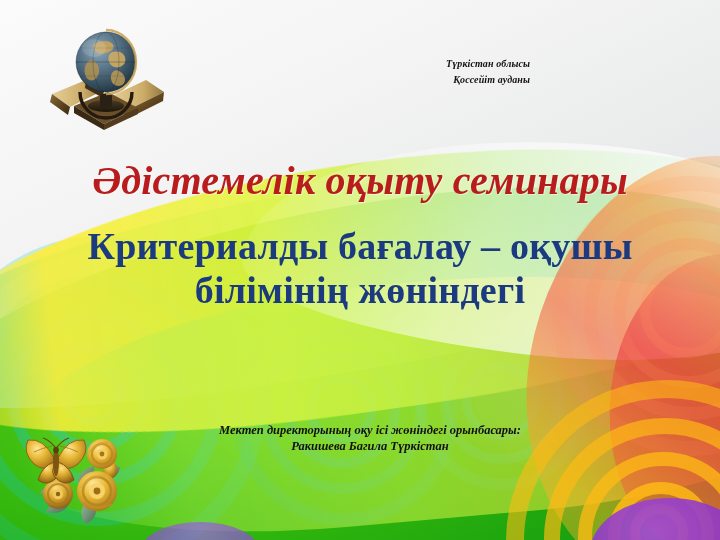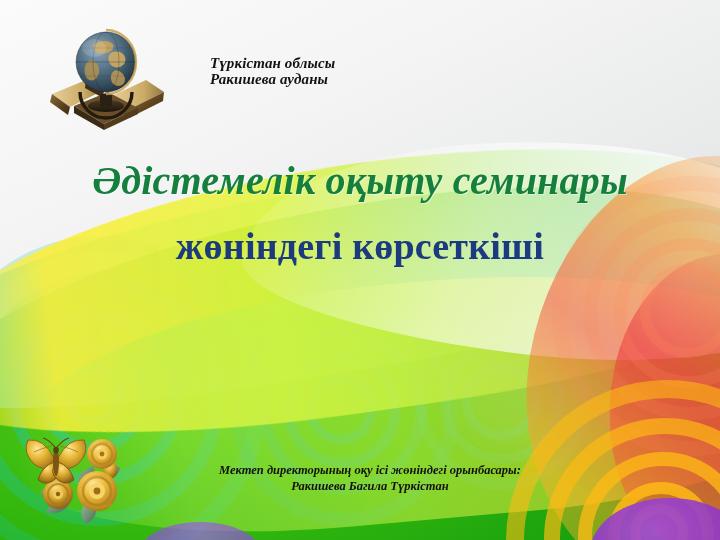--- a/index.html
+++ b/index.html
@@ -190,42 +190,42 @@
     position: absolute;
     left: 46px; top: 8px;
     width: 120px; height: 122px;
   }
 
   
   .header-block {
     position: absolute;
     left: 210px; top: 56px;
     width: 320px;
-    text-align: left;
+    text-align: right;
     font-family: "Liberation Serif", serif;
     font-style: italic;
     font-weight: bold;
-    font-size: 15px;
+    font-size: 10px;
     line-height: 15.5px;
     color: #14110f;
     letter-spacing: .1px;
   }
   .header-block div { white-space: nowrap; }
 
   .title-red {
     position: absolute;
     left: 0; top: 158px;
     width: 720px;
     text-align: center;
     font-family: "Liberation Serif", serif;
     font-style: italic;
     font-weight: bold;
     font-size: 40px;
     line-height: 46px;
-    color: #15803d;
+    color: #b91c1c;
     text-shadow: 1px 1px 0 rgba(255,255,255,.45);
     letter-spacing: .2px;
   }
 
   .title-blue {
     position: absolute;
     left: 0; top: 224px;
     width: 720px;
     text-align: center;
     font-family: "Liberation Serif", serif;
@@ -241,21 +241,20 @@
     position: absolute;
     left: 160px; top: 422px;
     width: 420px;
     text-align: center;
     font-family: "Liberation Serif", serif;
     font-style: italic;
     font-weight: bold;
     font-size: 12.5px;
     line-height: 16px;
     color: #121110;
-    margin-top: 40px;
   }
   .footer-block div { white-space: nowrap; }
 
   
   .flower-img {
     position: absolute;
     left: 22px; top: 424px;
     width: 112px; height: 104px;
   }
 </style>
@@ -373,27 +372,28 @@
     <path d="M34 40 H86" stroke="#0f1a22" stroke-width=".6" opacity=".22"></path>
     <path d="M34 68 H86" stroke="#0f1a22" stroke-width=".6" opacity=".22"></path>
 
     <path d="M60 22 a30 32 0 0 1 0 64" fill="none" stroke="#c7a354" stroke-width="2.4" opacity=".85"></path>
 
     <ellipse cx="48" cy="40" rx="12" ry="9" fill="#ffffff" opacity=".14"></ellipse>
   </svg>
 
   <div class="header-block">
     <div>Түркістан облысы</div>
-    <div>Ракишева ауданы</div>
+    <div>Қоссейіт ауданы</div>
   </div>
 
   <div class="title-red">Әдістемелік оқыту семинары</div>
 
   <div class="title-blue">
-    <span class="line2">жөніндегі көрсеткіші</span>
+    <span class="line1">Критериалды бағалау – оқушы</span>
+    <span class="line2">білімінің жөніндегі</span>
   </div>
 
   <div class="footer-block">
     <div>Мектеп директорының оқу ісі жөніндегі орынбасары:</div>
     <div>Ракишева Багила Түркістан</div>
   </div>
 
   <svg class="flower-img" viewBox="0 0 112 104">
     <defs>
       <radialGradient id="gGold" cx="40%" cy="32%" r="72%">

